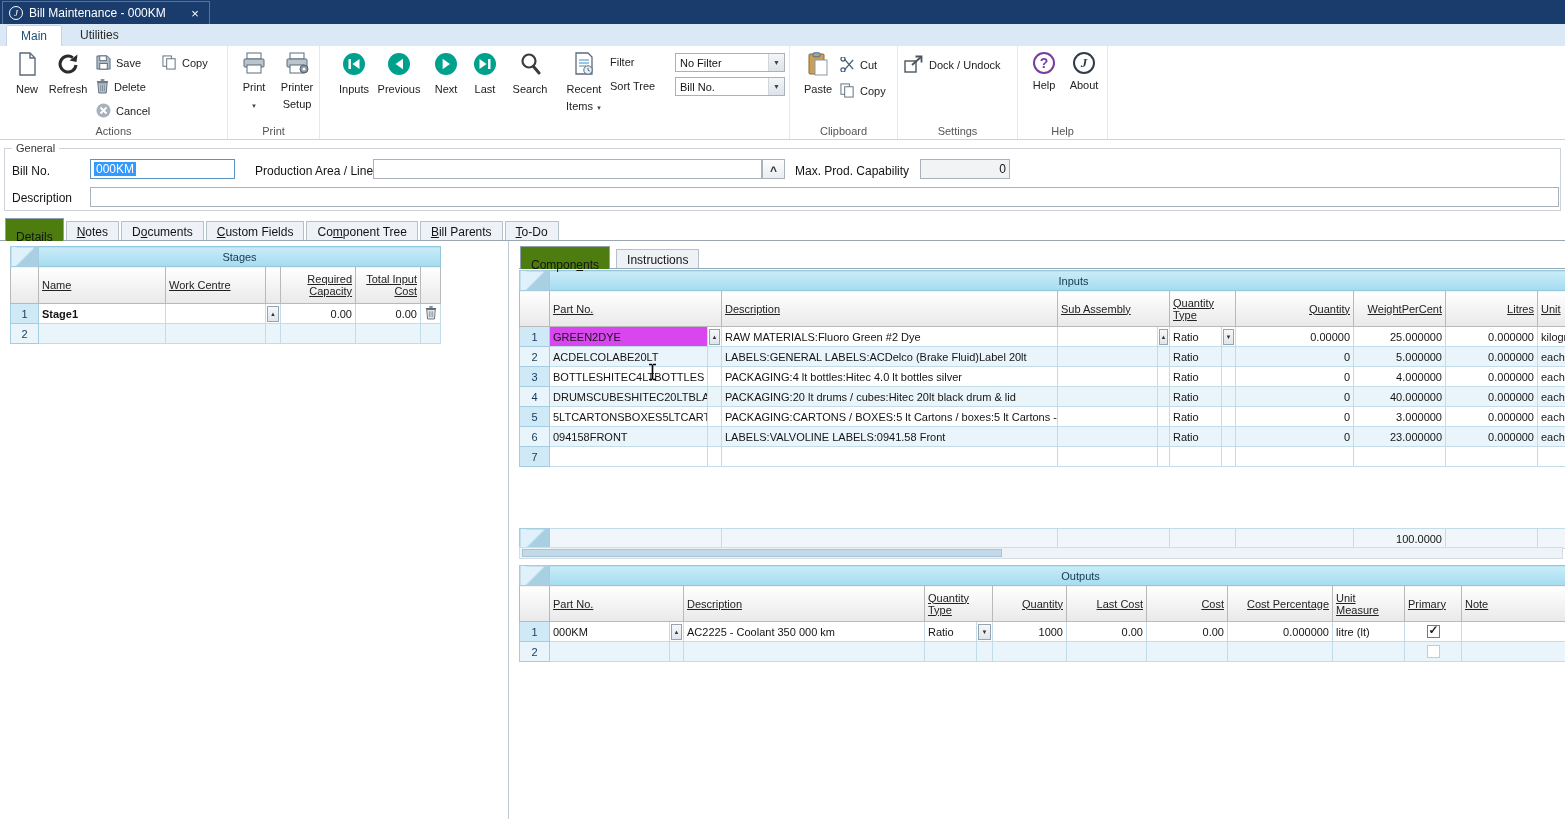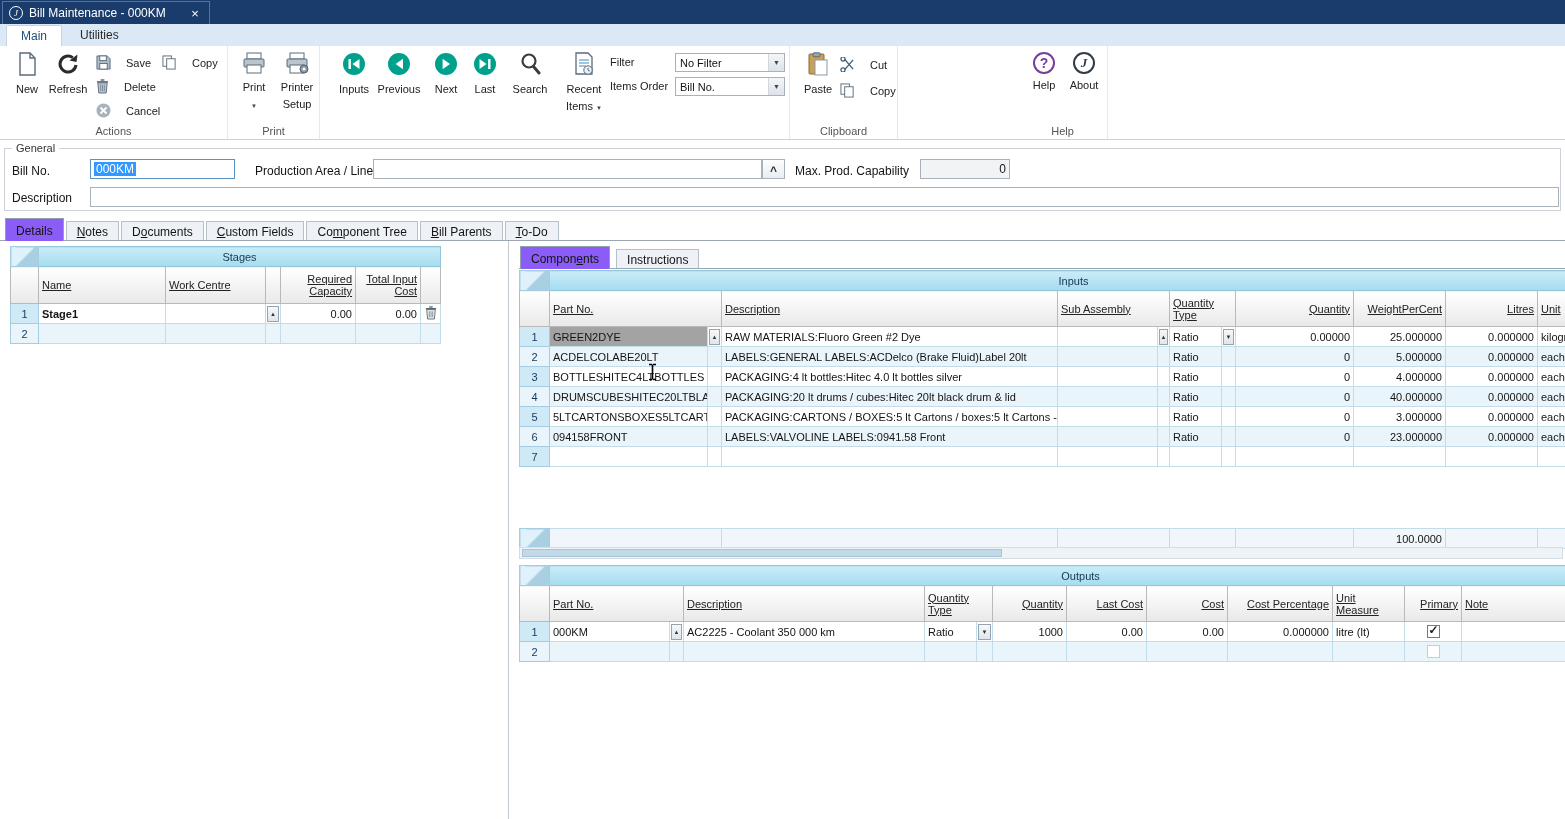--- a/index.html
+++ b/index.html
@@ -28,21 +28,21 @@
   .rtab.active { background:#fff; color:#1f4e79; border:1px solid #c3d5e5; border-bottom:none;
     top:1px; height:21px; border-radius:2px 2px 0 0; padding-top:3px; }
 
   
   #ribbon { left:0; top:46px; width:1565px; height:94px; background:#fff; border-bottom:1px solid #c9d3dd; }
   .rgroup { position:absolute; top:0; height:93px; border-right:1px solid #e4e9ee; }
   .rgroup-label { position:absolute; bottom:2px; left:0; right:0; text-align:center; font-size:11px; color:#555; }
   .bigbtn { position:absolute; display:flex; flex-direction:column; align-items:center; gap:5px;
     font-size:11px; color:#222; cursor:default; }
   .bigbtn .lbl { line-height:12px; text-align:center; white-space:nowrap; }
-  .smallbtn { position:absolute; display:flex; align-items:center; gap:15px; font-size:11px; color:#222; height:18px; cursor:default; }
+  .smallbtn { position:absolute; display:flex; align-items:center; gap:5px; font-size:11px; color:#222; height:18px; cursor:default; }
   .mini-dd::before { content:"▼"; font-size:6px; color:#444; }
   .rlabel { position:absolute; font-size:11px; color:#222; }
   .combo { position:absolute; width:110px; height:19px; border:1px solid #a9b1ba; background:#fff;
     display:flex; align-items:center; font-size:11px; padding-left:4px; }
   .combo .dd { margin-left:auto; width:16px; height:17px; border-left:1px solid #cfd6dd;
     background:linear-gradient(#f4f6f8,#dde3e9); display:flex; align-items:center; justify-content:center; }
   .combo .dd::before { content:"▼"; font-size:7px; color:#444; }
   .circle-q { width:22px; height:22px; border:2px solid #7a3d9e; border-radius:50%; color:#7a3d9e;
     font-weight:bold; font-size:14px; display:flex; align-items:center; justify-content:center; }
   .circle-j { width:22px; height:22px; border:2px solid #2f3c49; border-radius:50%; color:#2f3c49;
@@ -60,39 +60,39 @@
   .field.num { justify-content:flex-end; background:#f1f3f4; }
   .sel-text { background:#3399ff; color:#fff; padding:0 2px; }
   .mini-btn { position:absolute; width:23px; height:20px; border:1px solid #a9b1ba;
     background:linear-gradient(#fdfdfd,#e9edf1); display:flex; align-items:center; justify-content:center; }
   .mini-btn::before { content:"^"; font-size:12px; font-weight:bold; color:#333; line-height:8px; margin-top:4px; }
 
   
   #page-tabs { left:5px; top:218px; height:23px; display:flex; align-items:flex-end; gap:2px; }
   .ptab { padding:3px 10px; border:1px solid #b5c1ca; border-bottom:none; background:#eef2f6;
     height:20px; font-size:12px; white-space:nowrap; }
-  .ptab.active { height:23px; background:#8b5cf6; border-color:#8fa0ae; padding-top:5px; position:relative; z-index:3; }
+  .ptab.active { height:23px; background:#4d7c0f; border-color:#8fa0ae; padding-top:11px; position:relative; z-index:3; }
   #tab-baseline { left:0; top:240px; width:1565px; height:0; border-top:1px solid #9aa7b2; }
 
   
   #splitter { left:508px; top:241px; width:6px; height:578px; background:#fff; border-left:1px solid #c2c9cf; }
 
   
   table.grid { border-collapse:collapse; table-layout:fixed; font-size:11px; }
   .grid td { border:1px solid #c3dcea; height:20px; padding:0 3px; overflow:hidden;
     white-space:nowrap; background:#fff; vertical-align:middle; }
   .grid tr.alt td { background:#e9f5fb; }
-  .grid td.curcell { background:#a3a3a3; }
+  .grid td.curcell { background:#d946ef; }
   .grid td.sel { background:#cfe9f6; border-color:#a5cde1; text-align:center; color:#123a5e; }
   .grid td.hdr { background:linear-gradient(#ffffff,#e9e9e9); border-color:#b9b9b9; color:#222;
     white-space:normal; line-height:12px;text-decoration:underline; }
   .grid td.cy { background:linear-gradient(#c9ecf8,#a5dcef); border-color:#93c7db; text-align:center; color:#17364f; }
   .grid td.corner { background:linear-gradient(135deg,#dff1fa 49%,#a8cfe2 51%); border-color:#a5cde1; }
   .grid td.numc { text-align:right; }
-  .grid td.ctr { text-align:right; }
+  .grid td.ctr { text-align:left; }
   .grid td.btncell { padding:1px; }
   .grid td.foot { background:#f0f6fa; }
   .grid td .b { font-weight:bold; }
   .spin { width:100%; height:16px; border:1px solid #97a4af; background:linear-gradient(#f6f8fa,#dfe6ec);
     display:flex; align-items:center; justify-content:center; }
   .spin::before { content:"▲"; font-size:6px; color:#333; }
   .spin.ddn::before { content:"▼"; }
   .cb { width:13px; height:13px; border:1px solid #707b86; background:#fff; margin:0 auto; position:relative; }
   .cb.checked::after { content:"✓"; position:absolute; top:-3px; left:1px; font-size:12px; font-weight:bold; color:#1a1a1a; }
   .cb.faint { border-color:#c4cdd4; }
@@ -237,21 +237,21 @@
       <span><svg width="20" height="24" viewBox="0 0 20 24">
             <path d="M2 1h12l4 4v17H2z" fill="#fff" stroke="#5b6b7b" stroke-width="1.3"></path>
             <path d="M5 8h10M5 11h10M5 14h7" stroke="#7fb2d9" stroke-width="1.4"></path>
             <circle cx="14" cy="18" r="4.2" fill="#e8f1f8" stroke="#5b6b7b"></circle>
             <path d="M14 15.8v2.4l1.8 1" fill="none" stroke="#5b6b7b"></path>
           </svg></span>
       <span class="lbl">Recent</span>
       <span class="lbl"><span>Items</span> <span class="mini-dd"></span></span>
     </div>
     <div class="rlabel" style="left:290px;top:10px">Filter</div>
-    <div class="rlabel" style="left:290px;top:34px">Items Order</div>
+    <div class="rlabel" style="left:290px;top:34px">Sort Tree</div>
     <div class="combo" style="left:355px;top:7px">
       <span>No Filter</span>
       <span class="dd"></span>
     </div>
     <div class="combo" style="left:355px;top:31px">
       <span>Bill No.</span>
       <span class="dd"></span>
     </div>
   </div>
 
@@ -275,20 +275,31 @@
     <div class="smallbtn" style="left:50px;top:36px">
       <span><svg width="15" height="15" viewBox="0 0 16 16">
             <rect x="1" y="1" width="9" height="11" fill="#fff" stroke="#5b6b7b"></rect>
             <rect x="5" y="4" width="9" height="11" fill="#fff" stroke="#5b6b7b"></rect>
           </svg></span>
       <span>Copy</span>
     </div>
     <div class="rgroup-label">Clipboard</div>
   </div>
 
+  <div class="rgroup" style="left:898px;width:120px">
+    <div class="smallbtn" style="left:6px;top:10px">
+      <span><svg width="20" height="18" viewBox="0 0 20 18">
+            <rect x="1" y="6" width="11" height="11" fill="#fff" stroke="#4a5560" stroke-width="1.4"></rect>
+            <path d="M8 10L17 2" stroke="#4a5560" stroke-width="1.8"></path>
+            <path d="M11.5 1.5H17.5v6" fill="none" stroke="#4a5560" stroke-width="1.8"></path>
+          </svg></span>
+      <span>Dock / Undock</span>
+    </div>
+    <div class="rgroup-label">Settings</div>
+  </div>
 
   <div class="rgroup" style="left:1018px;width:90px">
     <div class="bigbtn" style="left:8px;top:6px;width:36px">
       <span class="circle-q">?</span>
       <span class="lbl">Help</span>
     </div>
     <div class="bigbtn" style="left:46px;top:6px;width:40px">
       <span class="circle-j"></span>
       <span class="lbl">About</span>
     </div>

